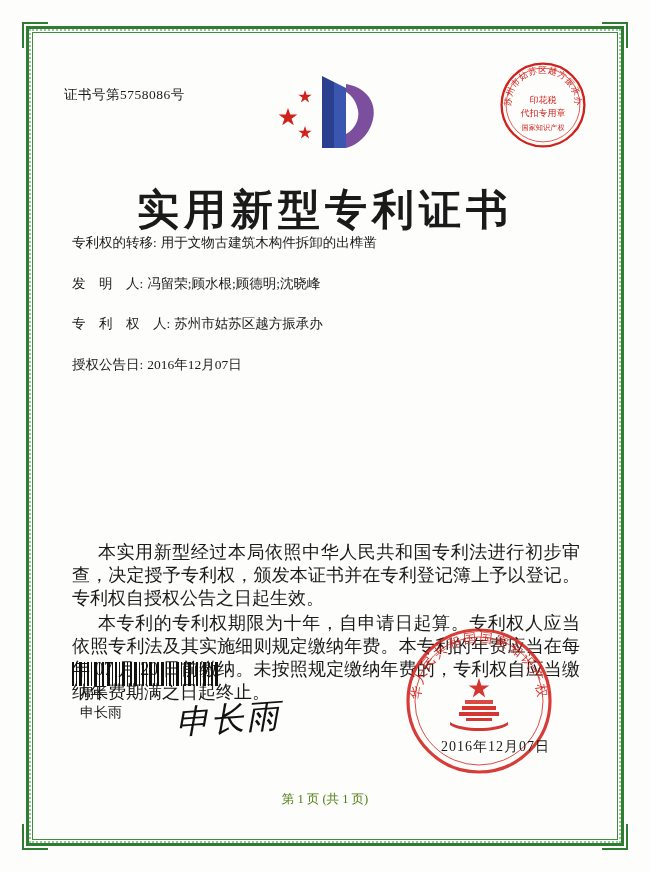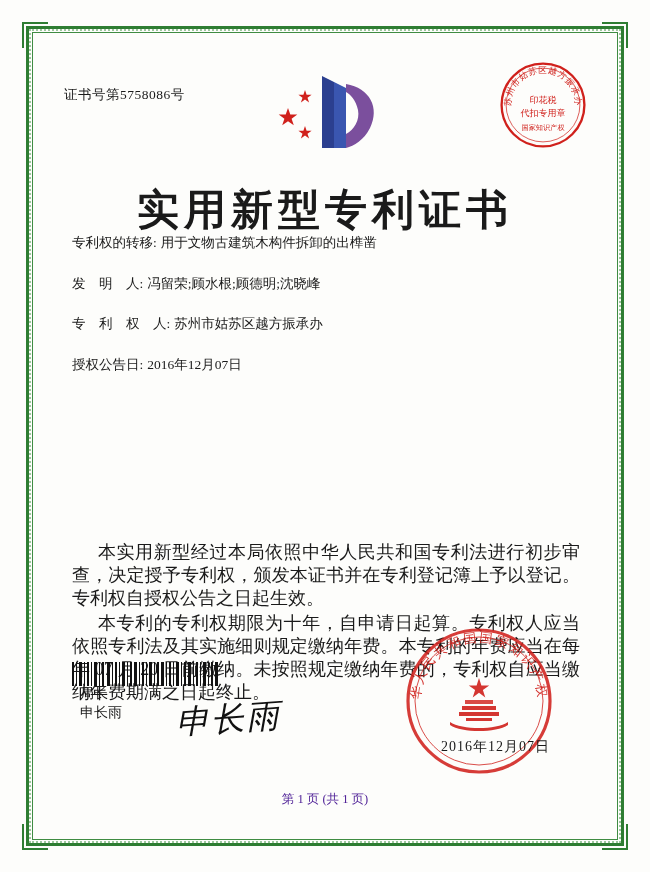--- a/index.html
+++ b/index.html
@@ -196,21 +196,21 @@
   }
 
   
   .footer {
     position: absolute;
     left: 0;
     right: 0;
     bottom: 6px;
     text-align: center;
     font-size: 12.5px;
-    color: #4c1d95;
+    color: #4d7c0f;
   }
 </style>
 </head>
 <body>
 
 <div class="page">
 
   <div class="frame-outer"></div>
   <div class="frame-pattern"></div>
   <div class="frame-inner"></div>

